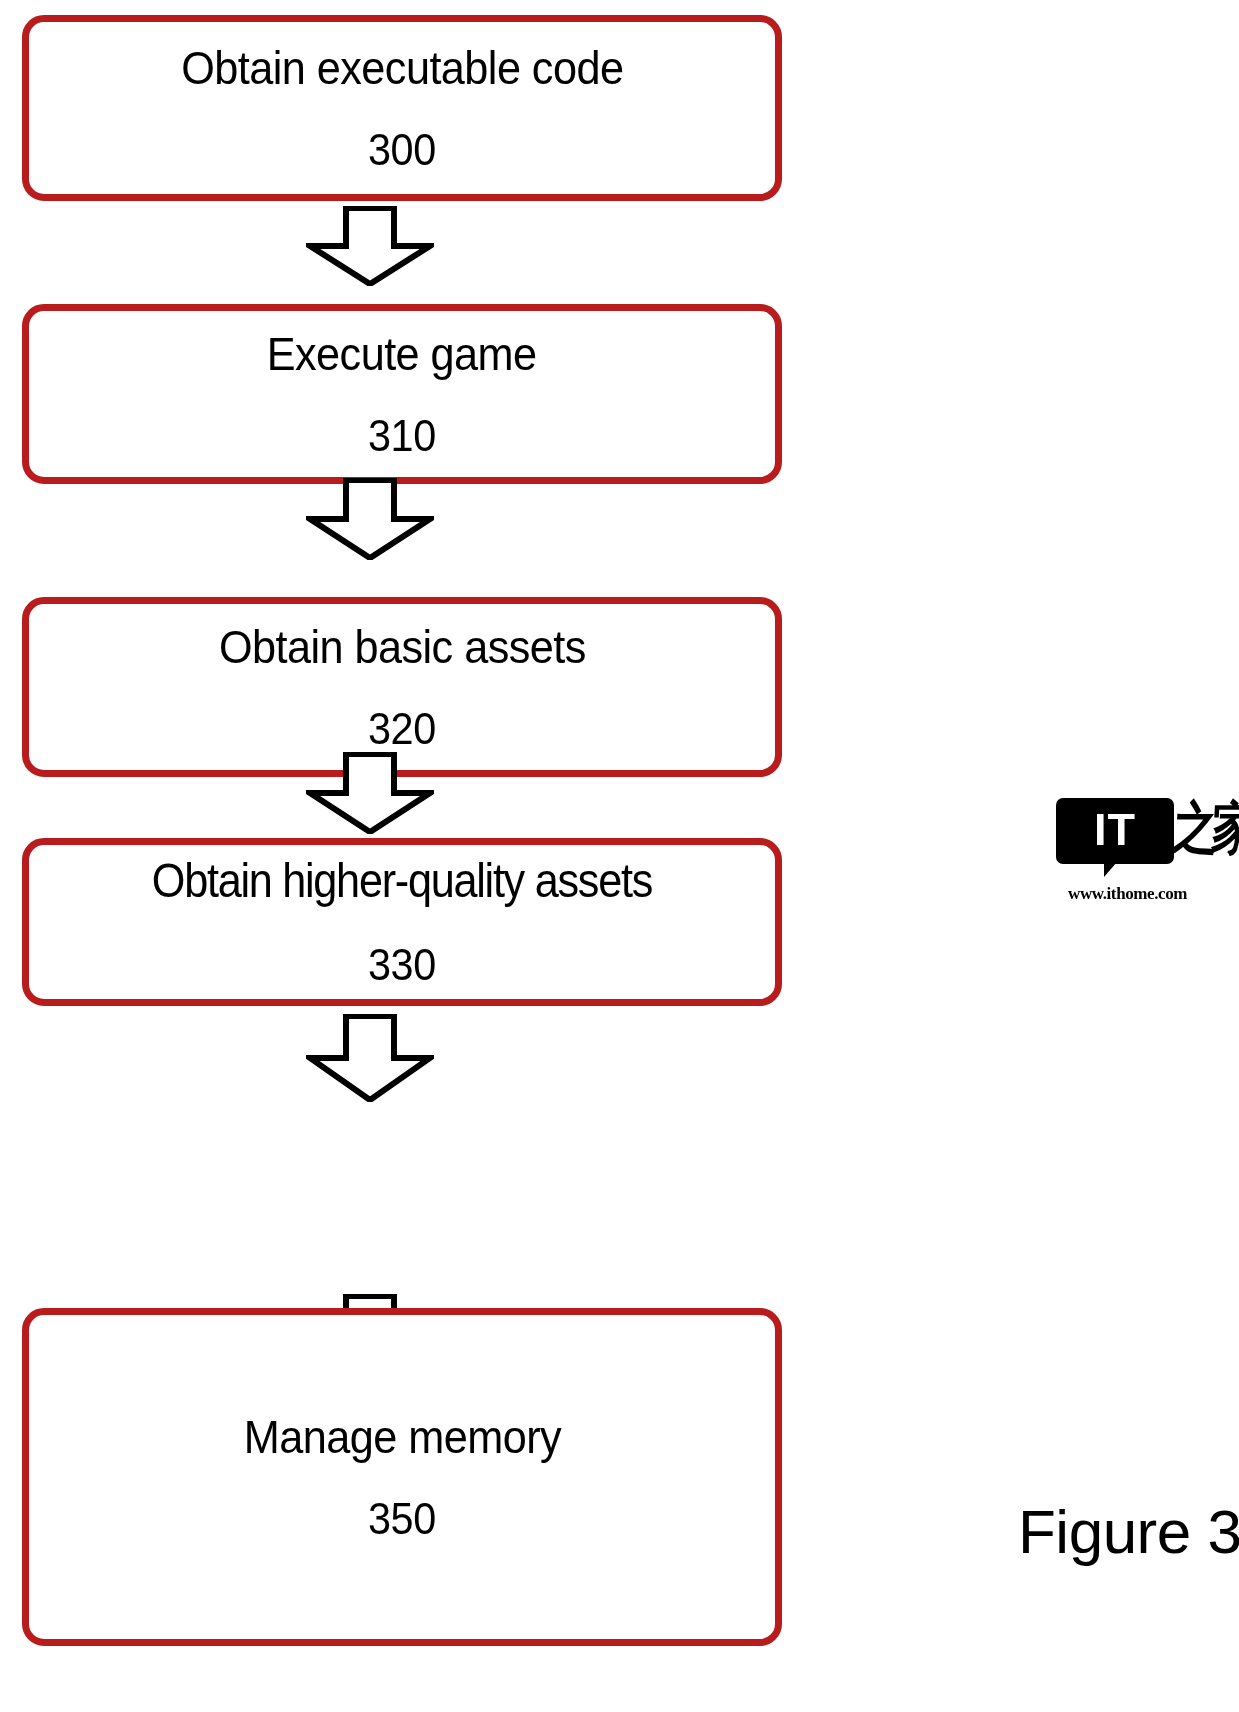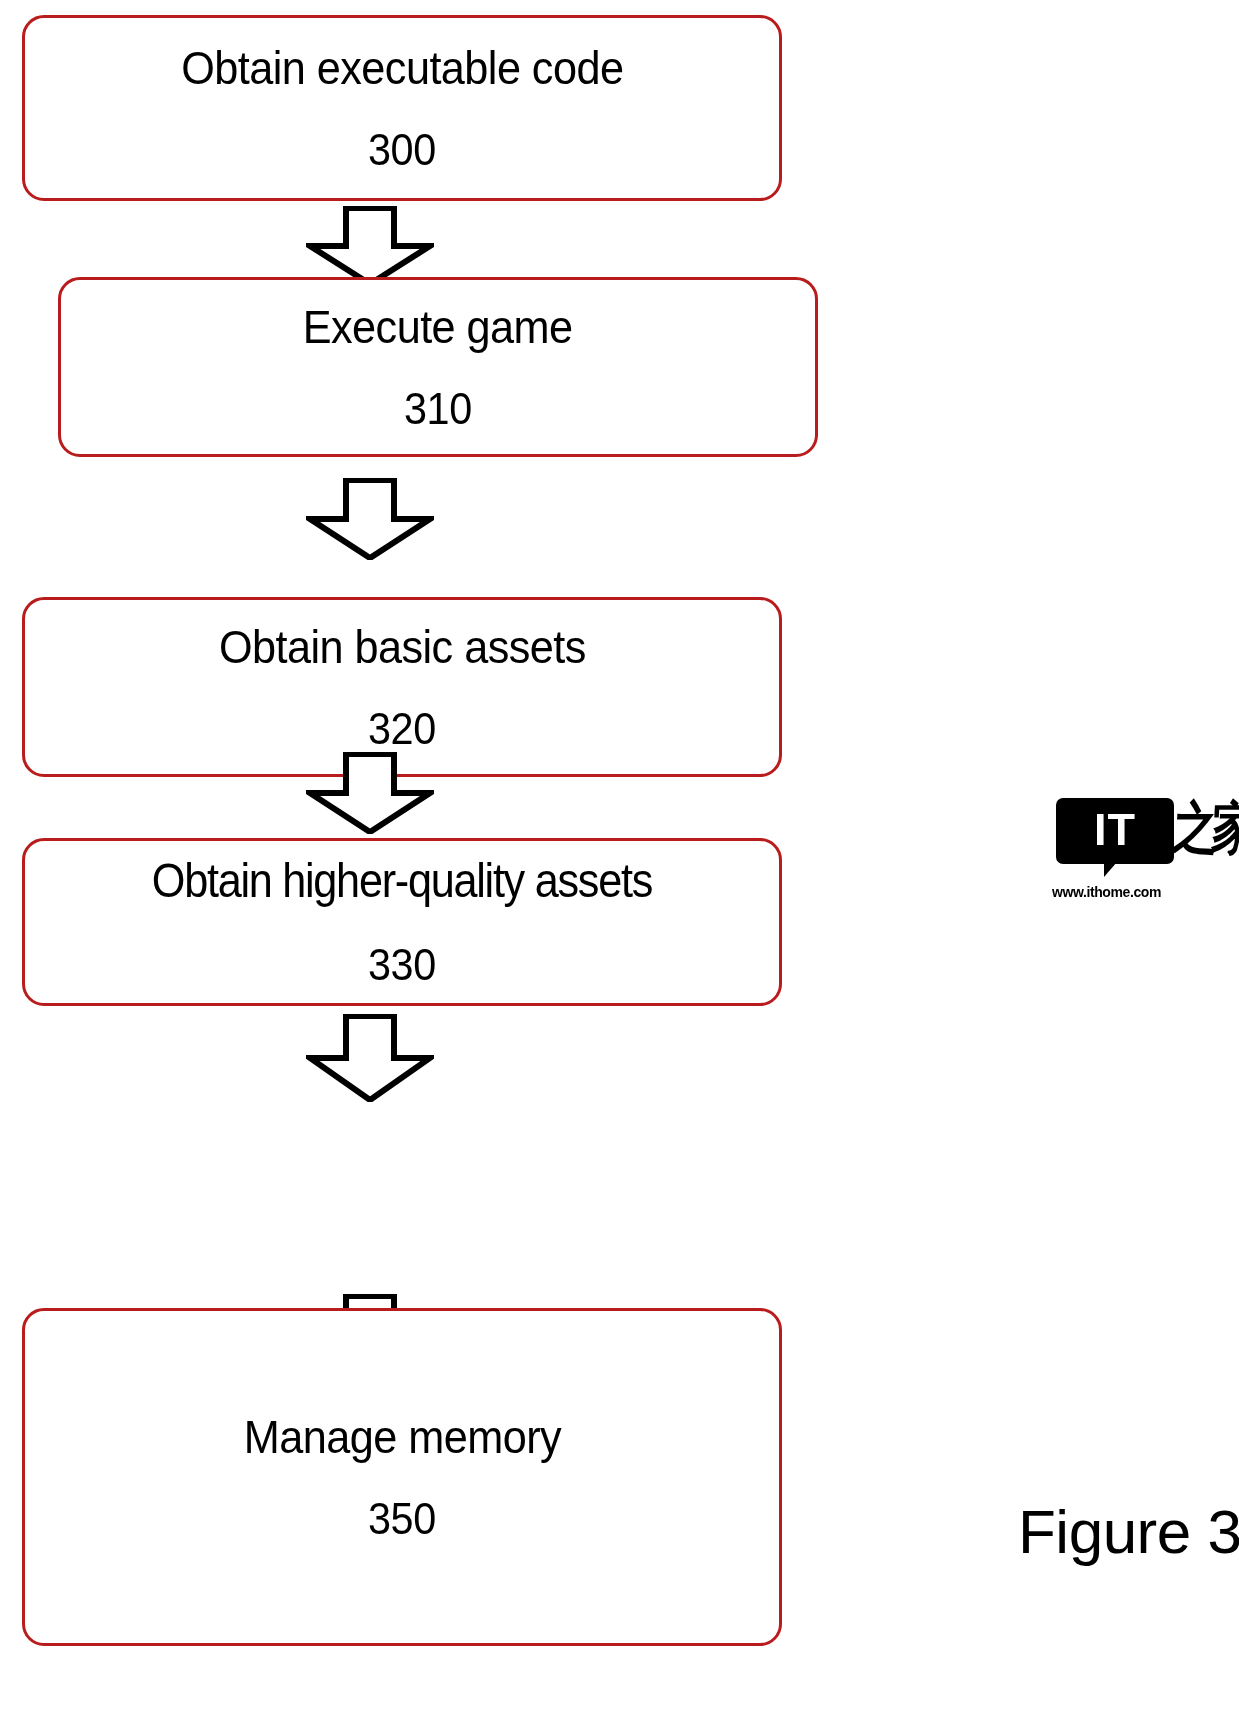--- a/index.html
+++ b/index.html
@@ -23,21 +23,21 @@
     width: 1239px;
     height: 1712px;
   }
 
   
   .flow-box {
     position: absolute;
     left: 22px;
     width: 760px;
     box-sizing: border-box;
-    border: 3px solid #b91c1c;
+    border: 7px solid #b91c1c;
     border-radius: 22px;
     background: #ffffff;
     display: flex;
     flex-direction: column;
     align-items: center;
     justify-content: center;
   }
   .flow-box .box-title {
     font-family: "Liberation Sans", "DejaVu Sans", sans-serif;
     font-size: 47px;
@@ -60,21 +60,21 @@
     margin-top: 34px;
     text-align: center;
   }
   .flow-box.wide .box-title {
     font-size: 48px;
     letter-spacing: -1.4px;
     transform: scaleX(0.90);
   }
 
   .box-1 { top: 15px;   height: 186px; }
-  .box-2 { top: 277px;  height: 180px; margin-left: 36px; }
+  .box-2 { top: 304px;  height: 180px; }
   .box-3 { top: 565px;  height: 180px; margin-top: 32px; }
   .box-4 { top: 838px;  height: 168px; }
   .box-5 { top: 1108px; height: 180px; }
   .box-6 { top: 1308px; height: 338px; align-items: center; }
 
   
   .block-arrow {
     position: absolute;
     left: 306px;
     width: 128px;
@@ -141,25 +141,25 @@
     font-weight: 700;
     line-height: 1;
     color: #000000;
     letter-spacing: -8px;
     transform: scaleX(0.82) skewX(-4deg);
     transform-origin: left top;
     white-space: nowrap;
   }
   .logo-url {
     position: absolute;
-    left: 0px;
+    left: 16px;
     top: 86px;
-    font-family: Liberation Sans, sans-serif;
+    font-family: Liberation Serif, serif;
     font-weight: 700;
-    font-size: 14px;
+    font-size: 17px;
     letter-spacing: -0.4px;
     color: #000000;
     white-space: nowrap;
   }
 
   
   .figure-caption {
     position: absolute;
     left: 1018px;
     top: 1496px;

